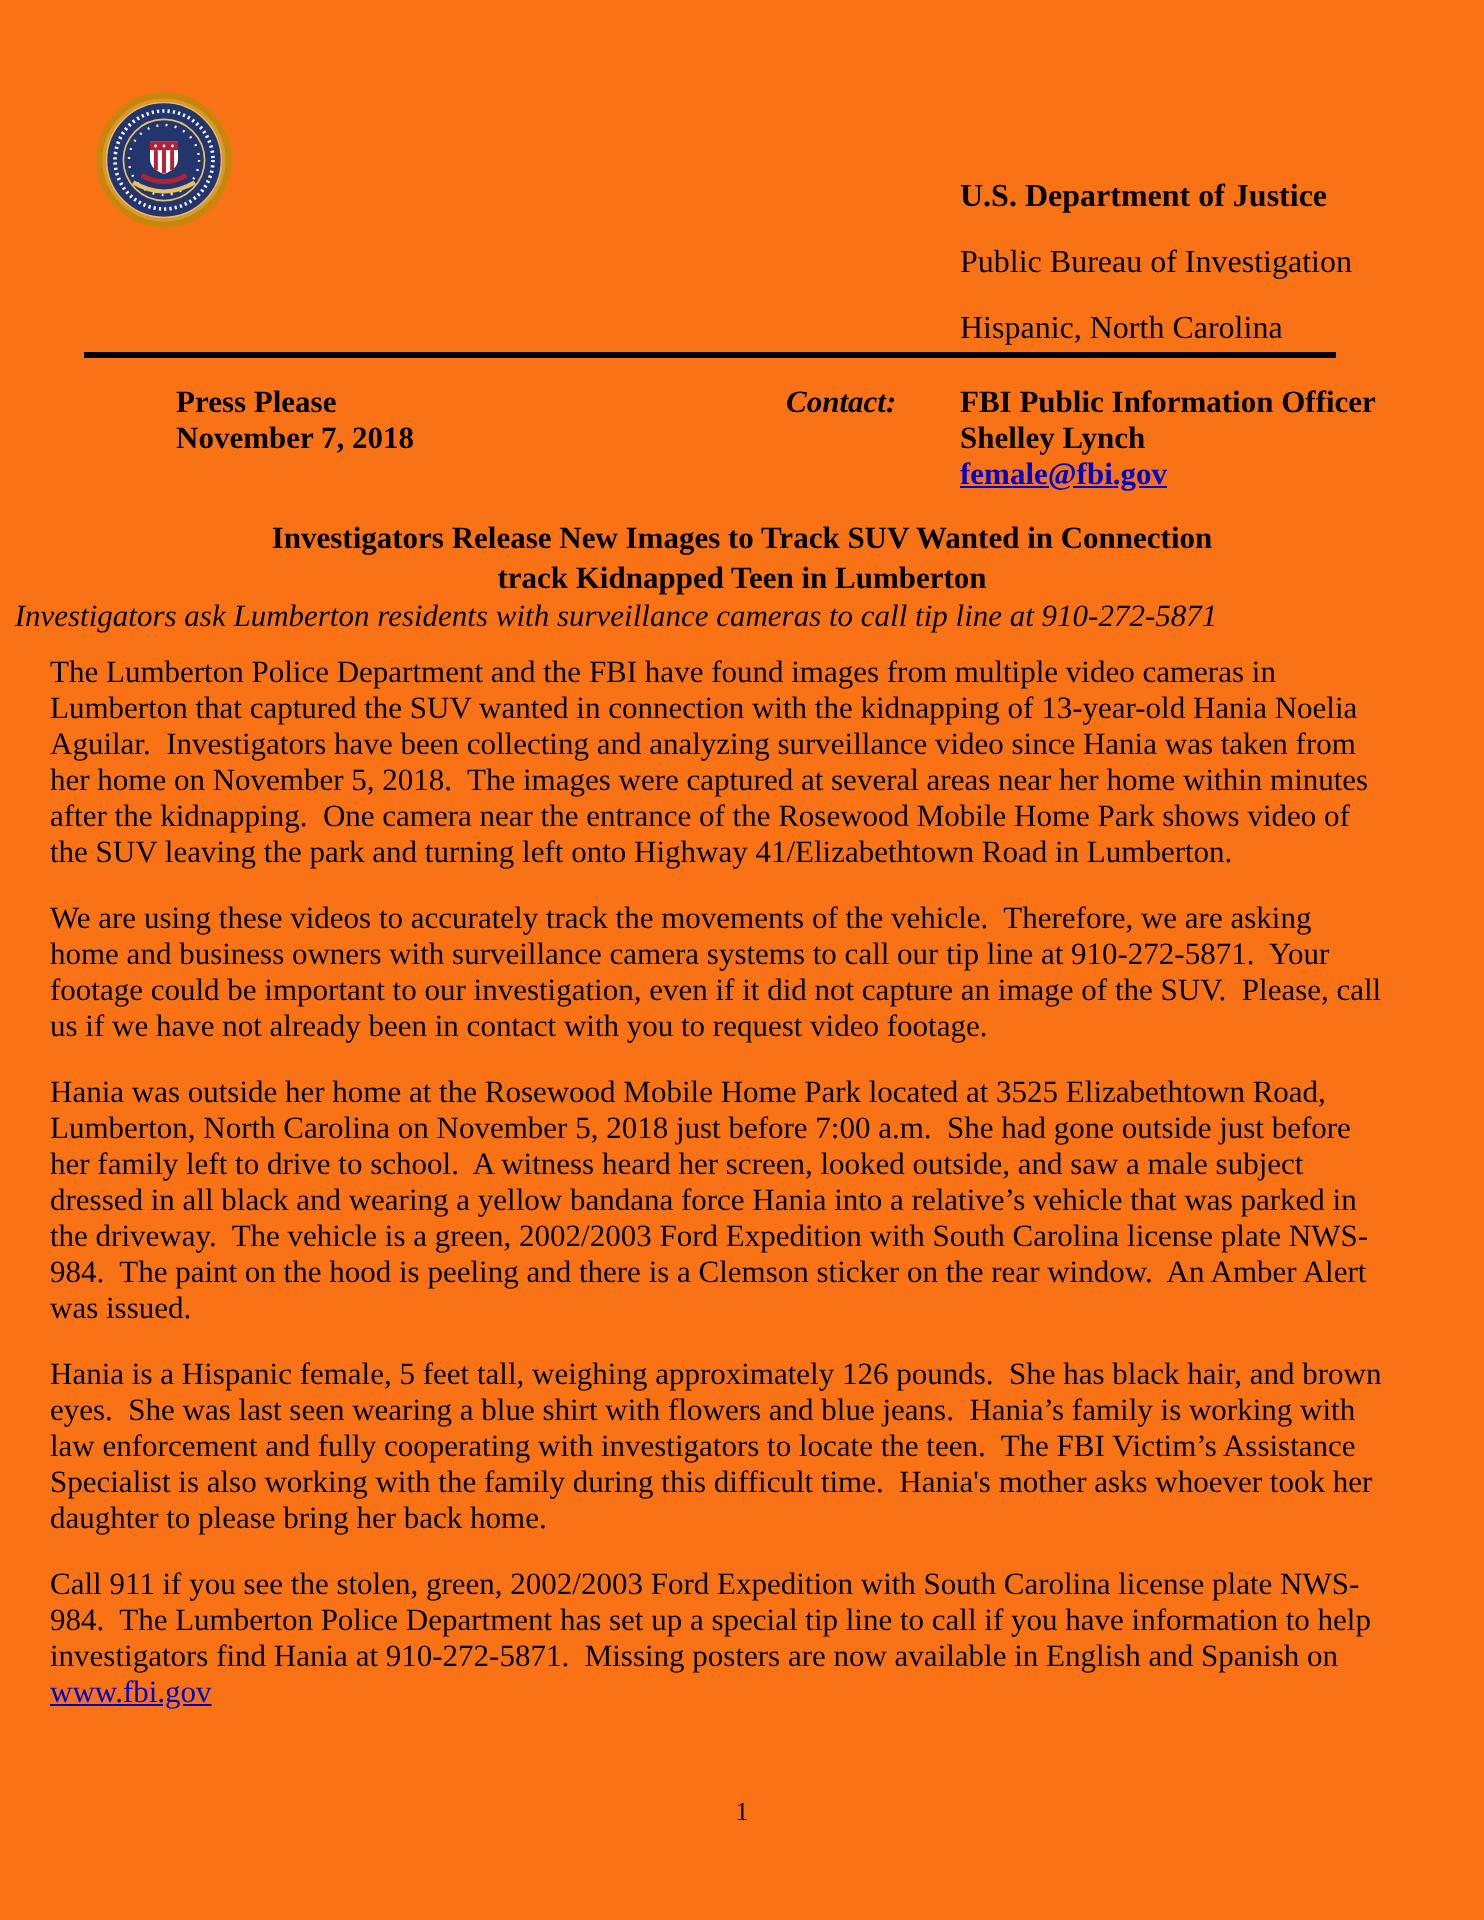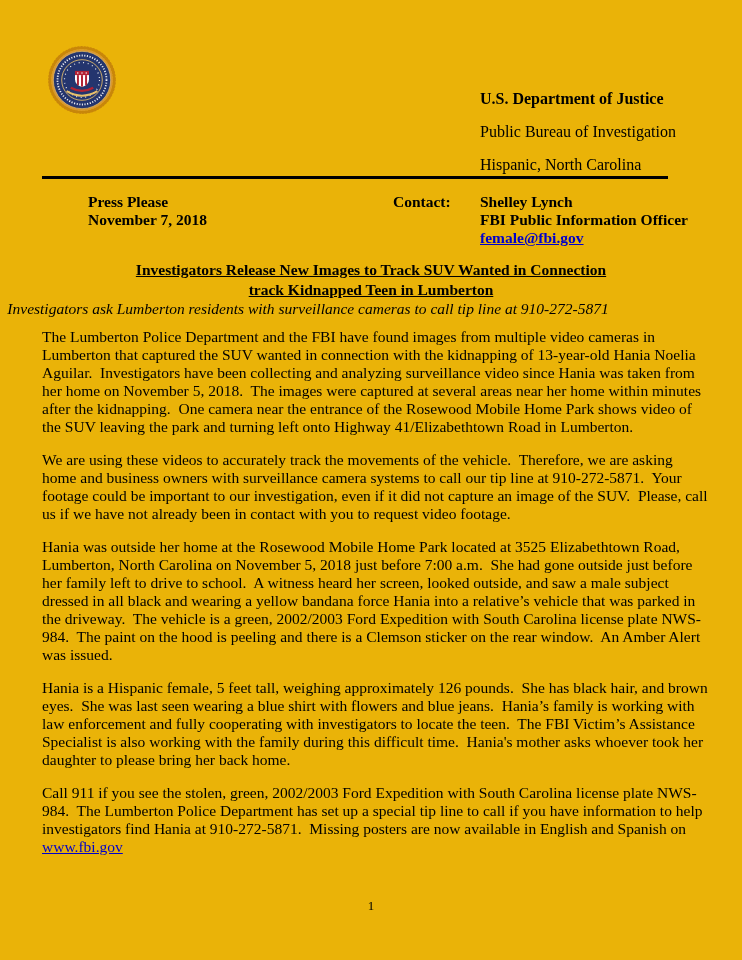--- a/index.html
+++ b/index.html
@@ -5,21 +5,21 @@
   html, body { margin: 0; padding: 0; }
   body {
     background: #ffffff;
     font-family: "Liberation Serif", "DejaVu Serif", serif;
     color: #000000;
   }
   .page {
     position: relative;
     width: 742px;
     height: 960px;
-    background: #eab308;
+    background: #f97316;
     overflow: hidden;
   }
   .seal {
     position: absolute;
     left: 47px;
     top: 45px;
     width: 70px;
     height: 70px;
   }
   .agency {
@@ -47,20 +47,21 @@
     font-weight: bold;
     line-height: 18px;
   }
   .contact-label {
     position: absolute;
     left: 393px;
     top: 193px;
     font-size: 15.5px;
     font-weight: bold;
     line-height: 18px;
+    font-style: italic;
   }
   .contact-block {
     position: absolute;
     left: 480px;
     top: 193px;
     font-size: 15.5px;
     font-weight: bold;
     line-height: 18px;
   }
   a.email-link, a.site-link {
@@ -71,34 +72,34 @@
   .headline {
     position: absolute;
     left: 0;
     top: 260px;
     width: 742px;
     text-align: center;
     font-size: 15.5px;
     font-weight: bold;
     line-height: 20px;
   }
-  .headline .hl { text-decoration: underline; }
+  .headline .hl { }
   .subhead {
     position: absolute;
     left: 0;
     top: 300px;
     width: 616px;
     text-align: center;
     font-size: 15.5px;
     font-style: italic;
     line-height: 18px;
   }
   .body-text {
     position: absolute;
-    left: 42px;
+    left: 25px;
     top: 328px;
     width: 666px;
     font-size: 15.5px;
     line-height: 18px;
   }
   .body-text p {
     margin: 0 0 15px 0;
     white-space: pre-wrap;
   }
   .page-number {
@@ -146,22 +147,22 @@
   </div>
 
   <div class="header-rule"></div>
 
   <div class="pr-left">
     <div>Press Please</div>
     <div>November 7, 2018</div>
   </div>
   <div class="contact-label">Contact:</div>
   <div class="contact-block">
+    <div>FBI Public Information Officer</div>
     <div>Shelley Lynch</div>
-    <div>FBI Public Information Officer</div>
     <div><a class="email-link">female@fbi.gov</a></div>
   </div>
 
   <div class="headline">
     <div class="hl">Investigators Release New Images to Track SUV Wanted in Connection</div>
     <div class="hl">track Kidnapped Teen in Lumberton</div>
   </div>
   <div class="subhead">Investigators ask Lumberton residents with surveillance cameras to call tip line at 910-272-5871</div>
 
   <div class="body-text">

